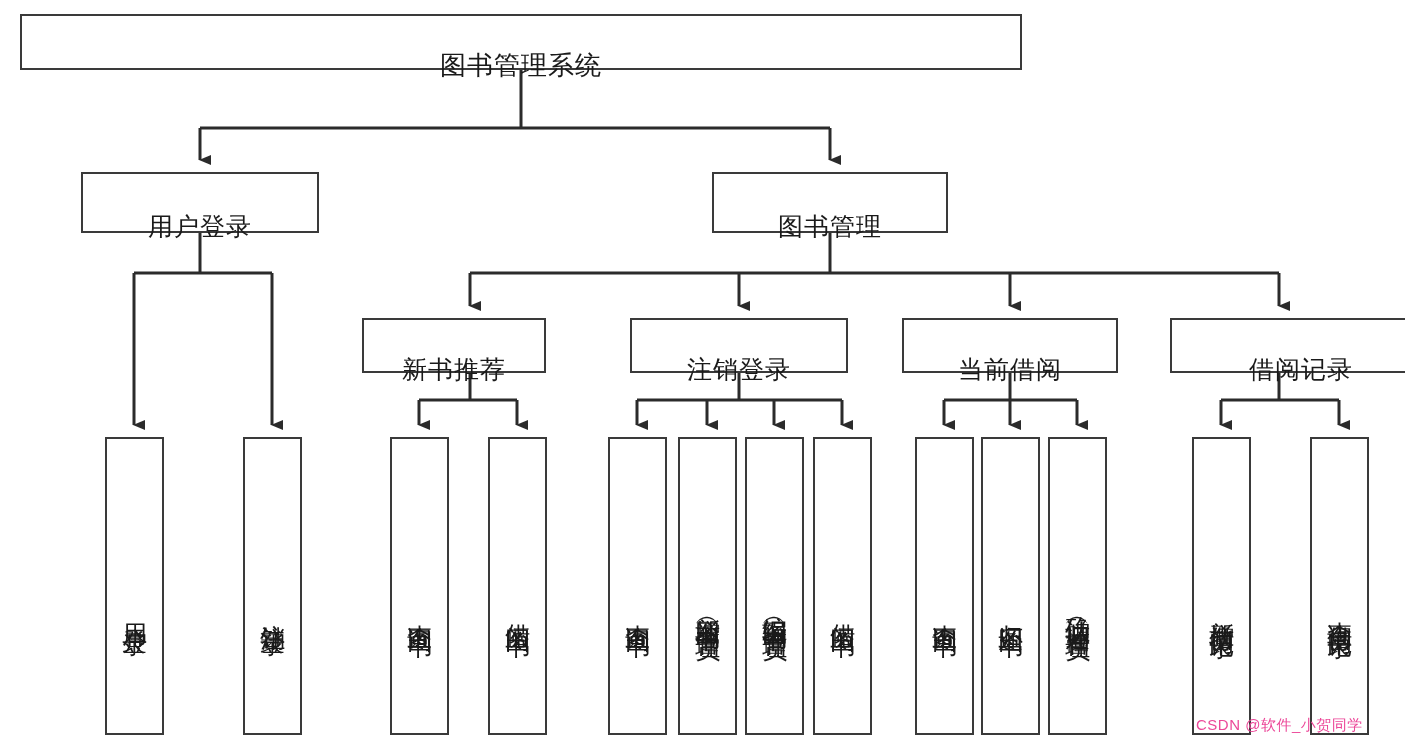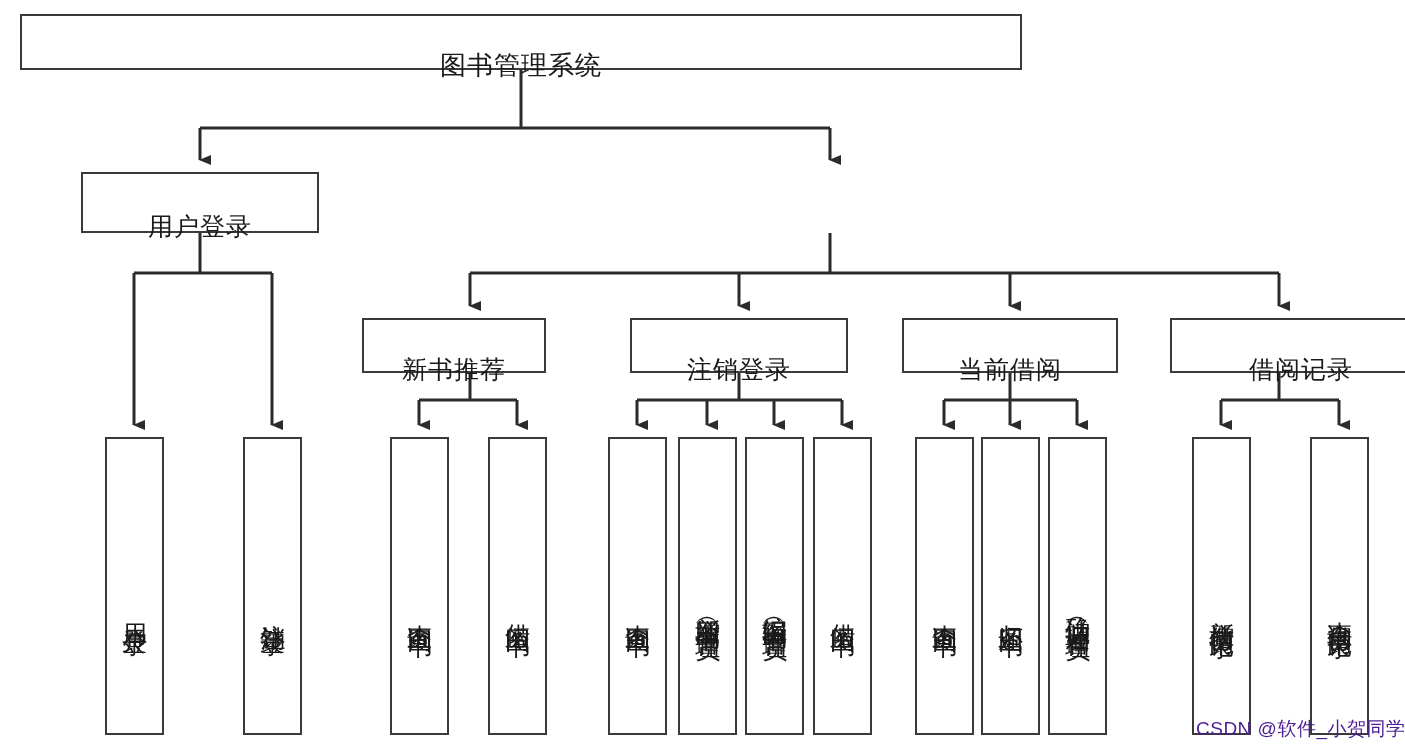--- a/index.html
+++ b/index.html
@@ -59,22 +59,22 @@
   .v-node .lbl {
     writing-mode: vertical-rl;
     text-orientation: upright;
     font-size: 25px;
     line-height: 1.18;
     letter-spacing: 3px;
     white-space: nowrap;
   }
   .watermark {
     position: absolute;
-    color: #4c1d95;
-    font-size: 19px;
+    color: #ec4899;
+    font-size: 15px;
     white-space: nowrap;
     letter-spacing: 0.5px;
     user-select: none;
   }
 </style>
 </head>
 <body>
 
 <div id="canvas">
 
@@ -128,20 +128,23 @@
     </g>
   </svg>
 
   <div class="node h-node node-root" style="left:20px; top:14px; width:1002px; height:56px;">
     <span class="lbl">图书管理系统</span>
   </div>
 
   <div class="node h-node" style="left:81px; top:172px; width:238px; height:61px;">
     <span class="lbl">用户登录</span>
   </div>
+  <div class="node h-node" style="left:712px; top:172px; width:236px; height:61px;">
+    <span class="lbl">图书管理</span>
+  </div>
 
   <div class="node h-node" style="left:362px; top:318px; width:184px; height:55px;">
     <span class="lbl">新书推荐</span>
   </div>
   <div class="node h-node" style="left:630px; top:318px; width:218px; height:55px;">
     <span class="lbl">注销登录</span>
   </div>
   <div class="node h-node" style="left:902px; top:318px; width:216px; height:55px;">
     <span class="lbl">当前借阅</span>
   </div>

